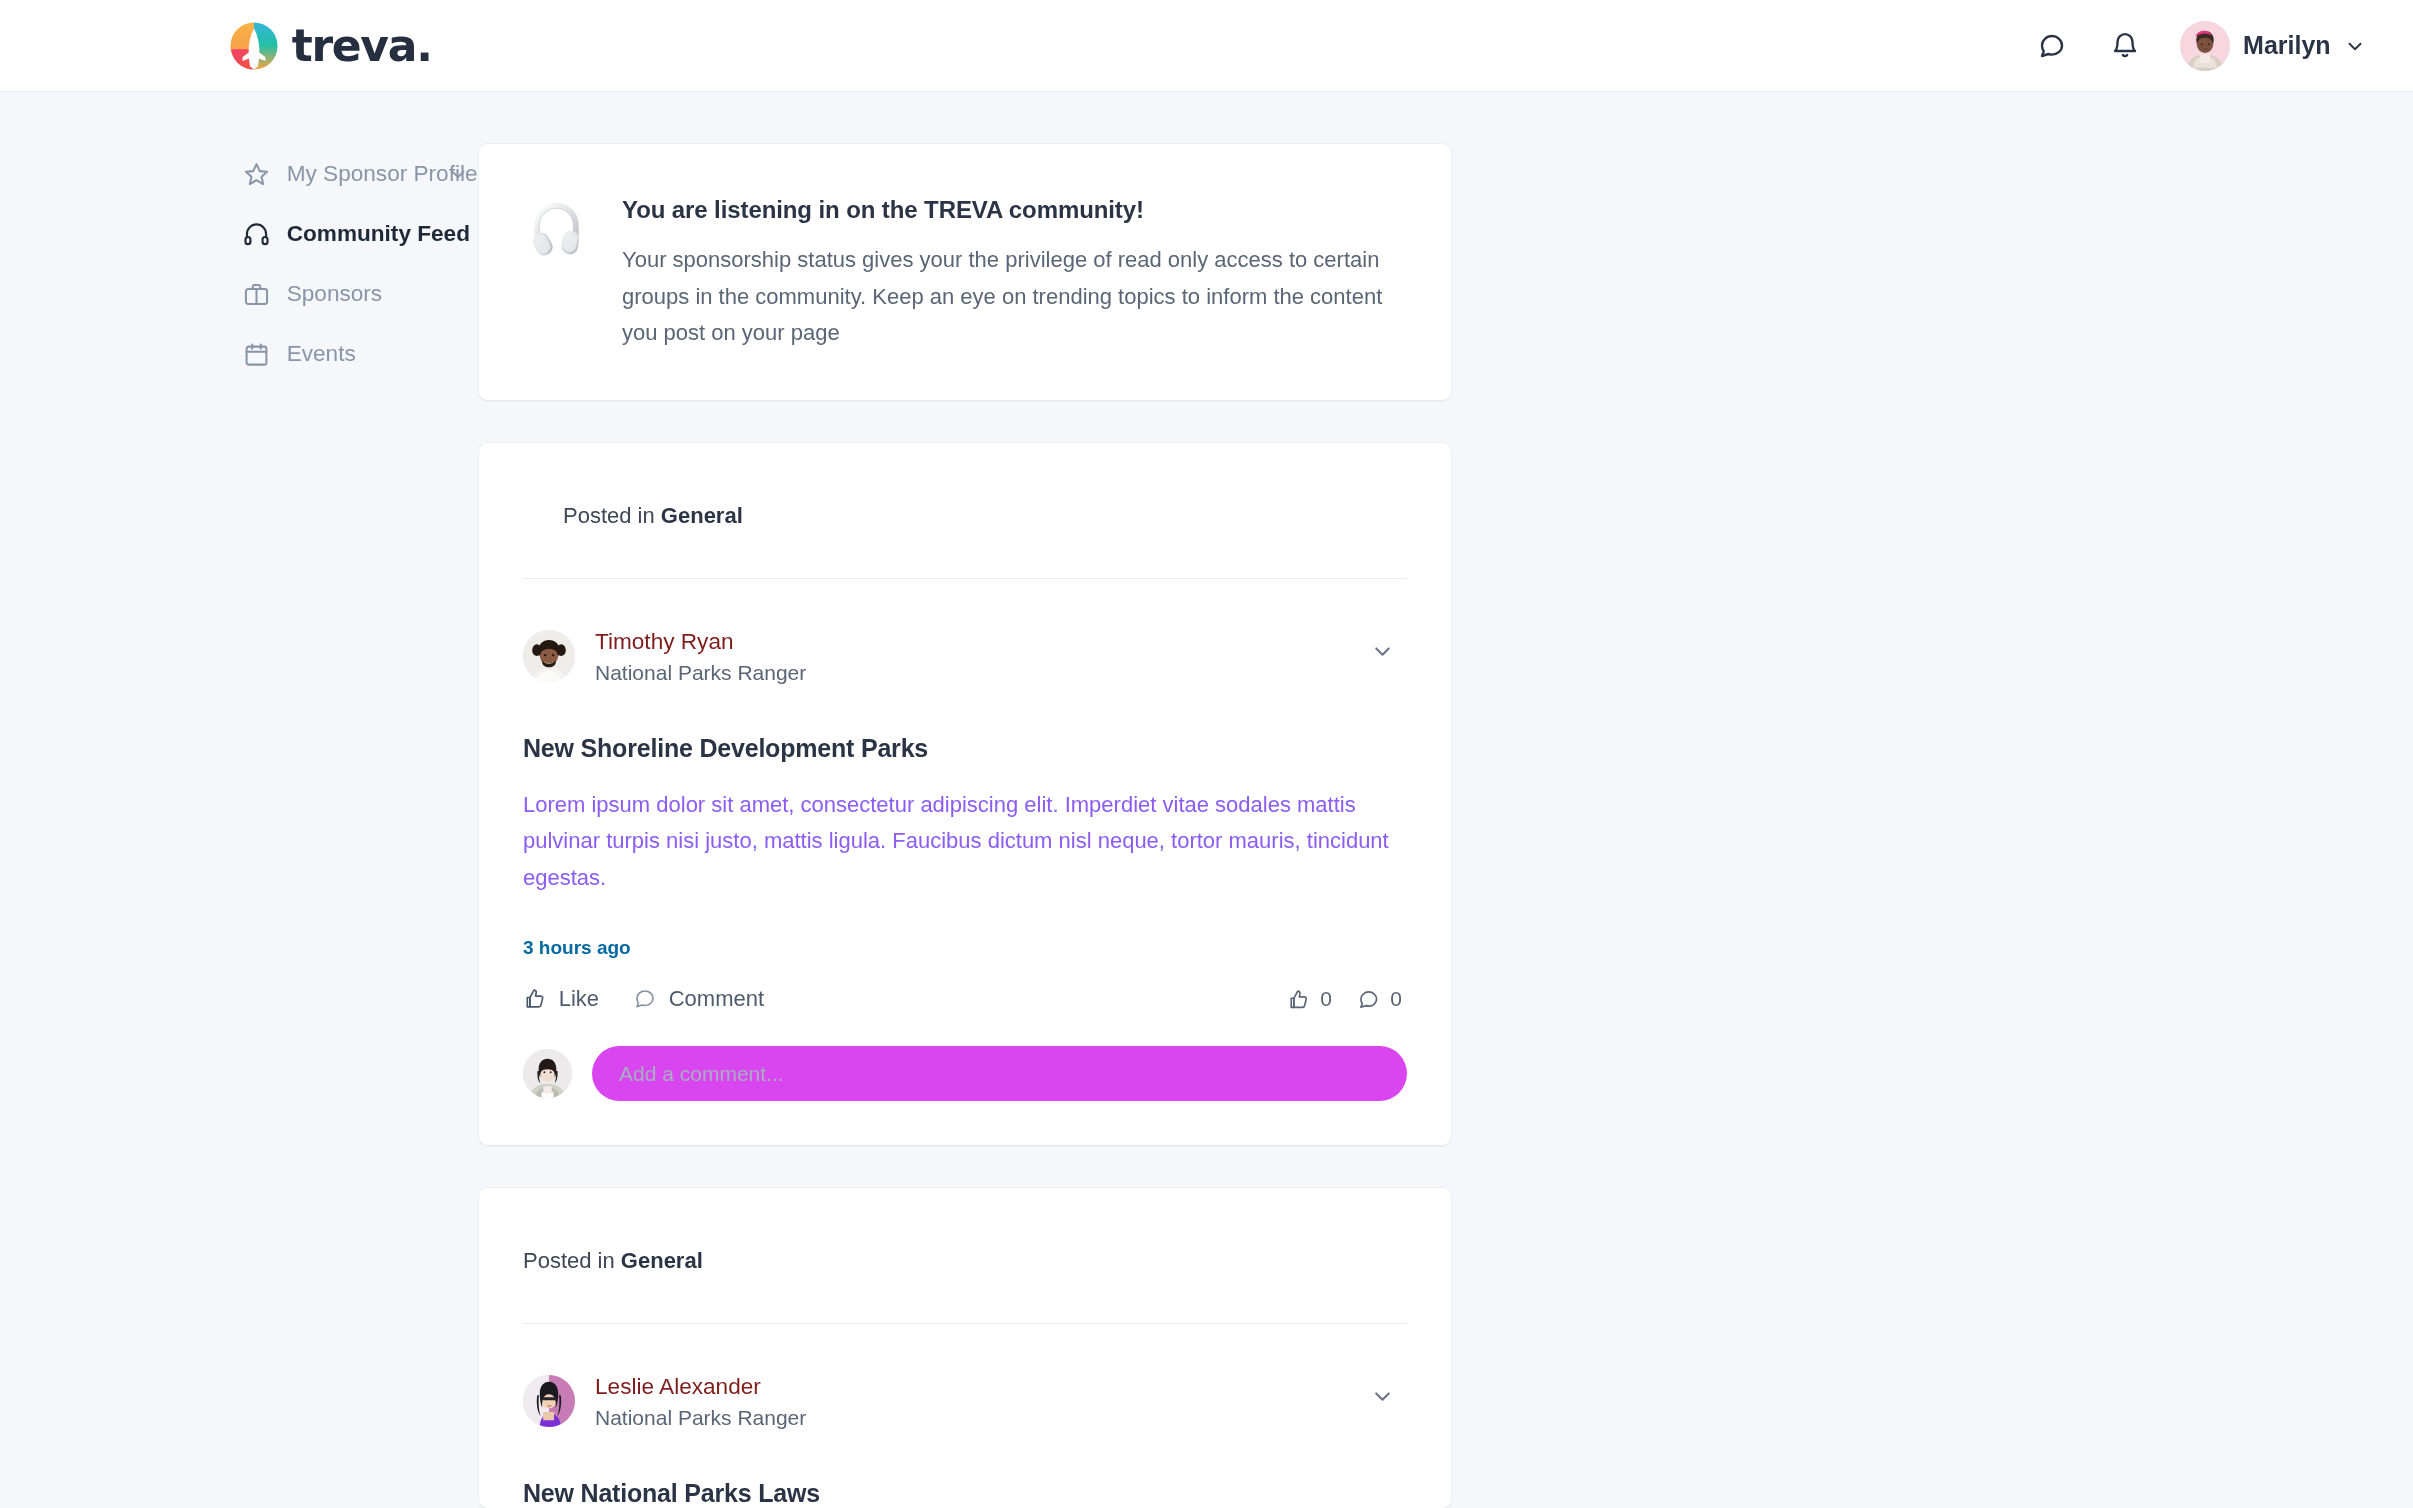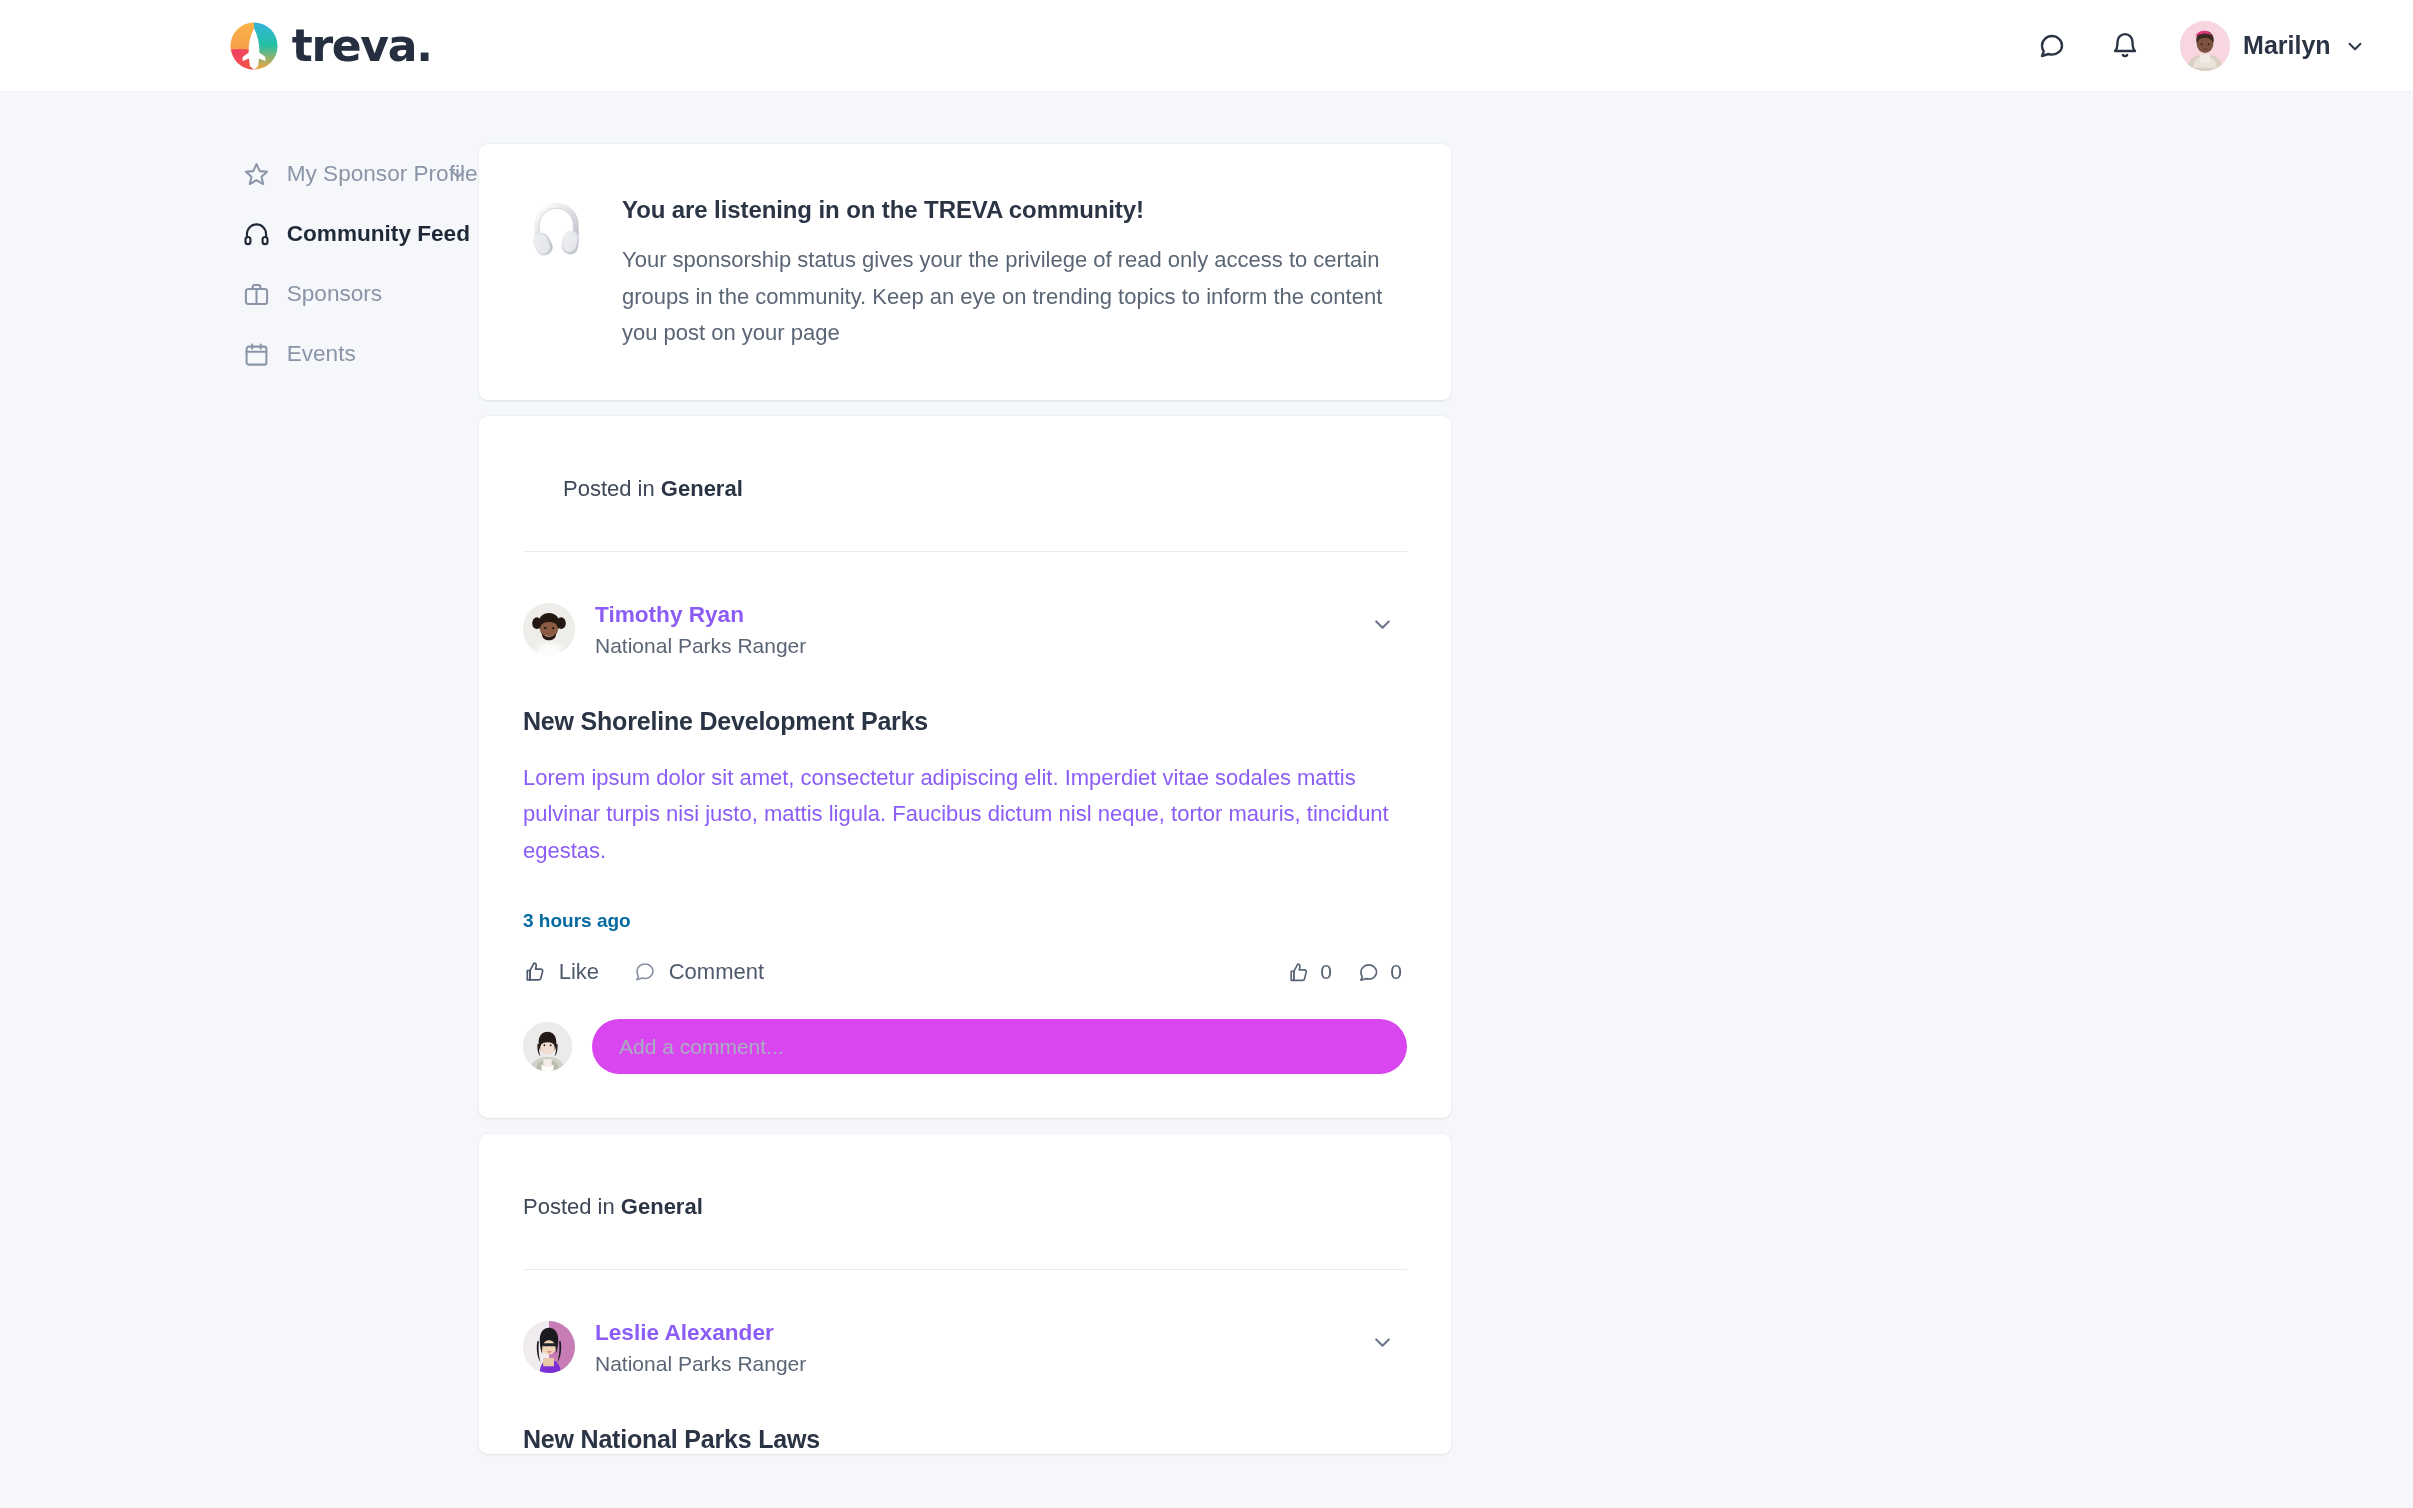--- a/index.html
+++ b/index.html
@@ -137,21 +137,21 @@
   
   .feed {
     width: 972px;
     flex: none;
     margin-left: 10px;
   }
   .card {
     background: #ffffff;
     border-radius: 8.4px;
     box-shadow: 0 0.8px 2.5px rgba(36,50,73,.07), 0 0.8px 1.7px rgba(36,50,73,.04);
-    margin-bottom: 16px;
+    margin-bottom: 43px;
   }
 
   
   .banner {
     display: flex;
     align-items: flex-start;
     padding: 52px 55px 49px 44px;
     gap: 25px;
   }
   .banner-ico { width: 74px; flex: none; padding-top: 3.4px; }
@@ -185,22 +185,22 @@
   .post-head {
     display: flex;
     align-items: center;
     position: relative;
     padding: 11.7px 0 0 0;
   }
   .av-post { width: 52px; height: 52px; }
   .poster-meta { margin-left: 20px; }
   .poster-name {
     font-size: 22.6px;
-    font-weight: 700;
-    color: #8b5cf6;
+    font-weight: 400;
+    color: #7f1d1d;
     line-height: 1.25;
   }
   .poster-role {
     font-size: 21px;
     color: #5a6575;
     margin-top: 5px;
   }
   .post-menu {
     position: absolute;
     right: 11.7px;

